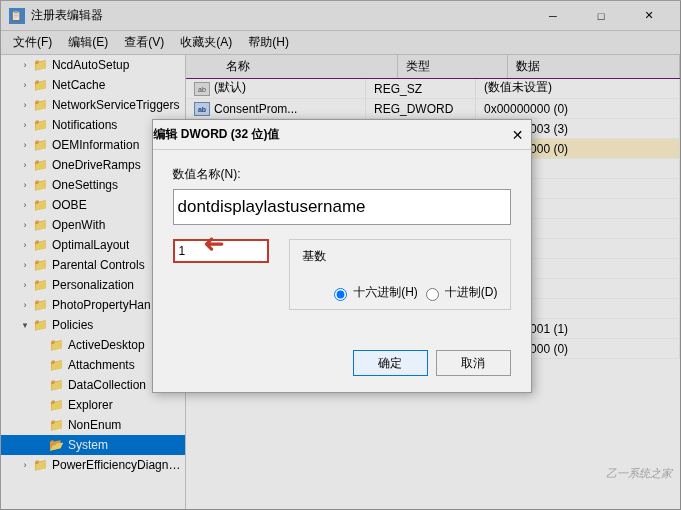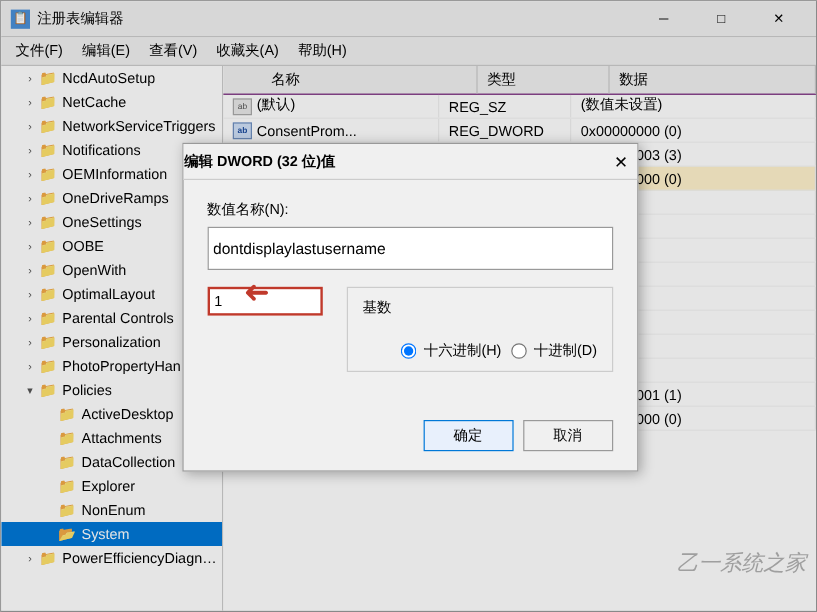--- a/index.html
+++ b/index.html
@@ -210,21 +210,21 @@
       font-size: 11px;
       color: #333;
       flex-shrink: 0;
     }
 
     
     .watermark {
       position: absolute;
       bottom: 28px;
       right: 8px;
-      font-size: 18px;
+      font-size: 11px;
       color: rgba(100,100,100,0.5);
       font-style: italic;
       pointer-events: none;
     }
 
     
     .dialog-overlay {
       position: absolute;
       top: 0; left: 0;
       width: 681px; height: 510px;
@@ -275,21 +275,21 @@
       font-size: 12px;
       margin-bottom: 6px;
       color: #000;
     }
 
     .dialog-input {
       width: 100%;
       height: 24px;
       border: 1px solid #999;
       padding: 17px 4px;
-      font-size: 13px;
+      font-size: 17px;
       background: white;
       margin-bottom: 14px;
       outline: none;
     }
 
     .dialog-row {
       display: flex;
       gap: 20px;
       align-items: flex-start;
       margin-bottom: 16px;
@@ -316,21 +316,21 @@
       border: 1px solid #ccc;
       padding: 8px 12px;
       min-width: 130px;
     }
     .radio-group-title {
       font-size: 12px;
       margin-bottom: 4px;
     }
     .radio-option {
       display: flex;
-      align-items: center;
+      align-items: flex-end;
       gap: 6px;
       font-size: 12px;
       cursor: pointer;
       margin-top: 36px;
     }
     .radio-input {
       cursor: pointer;
     }
 
     .dialog-footer {

